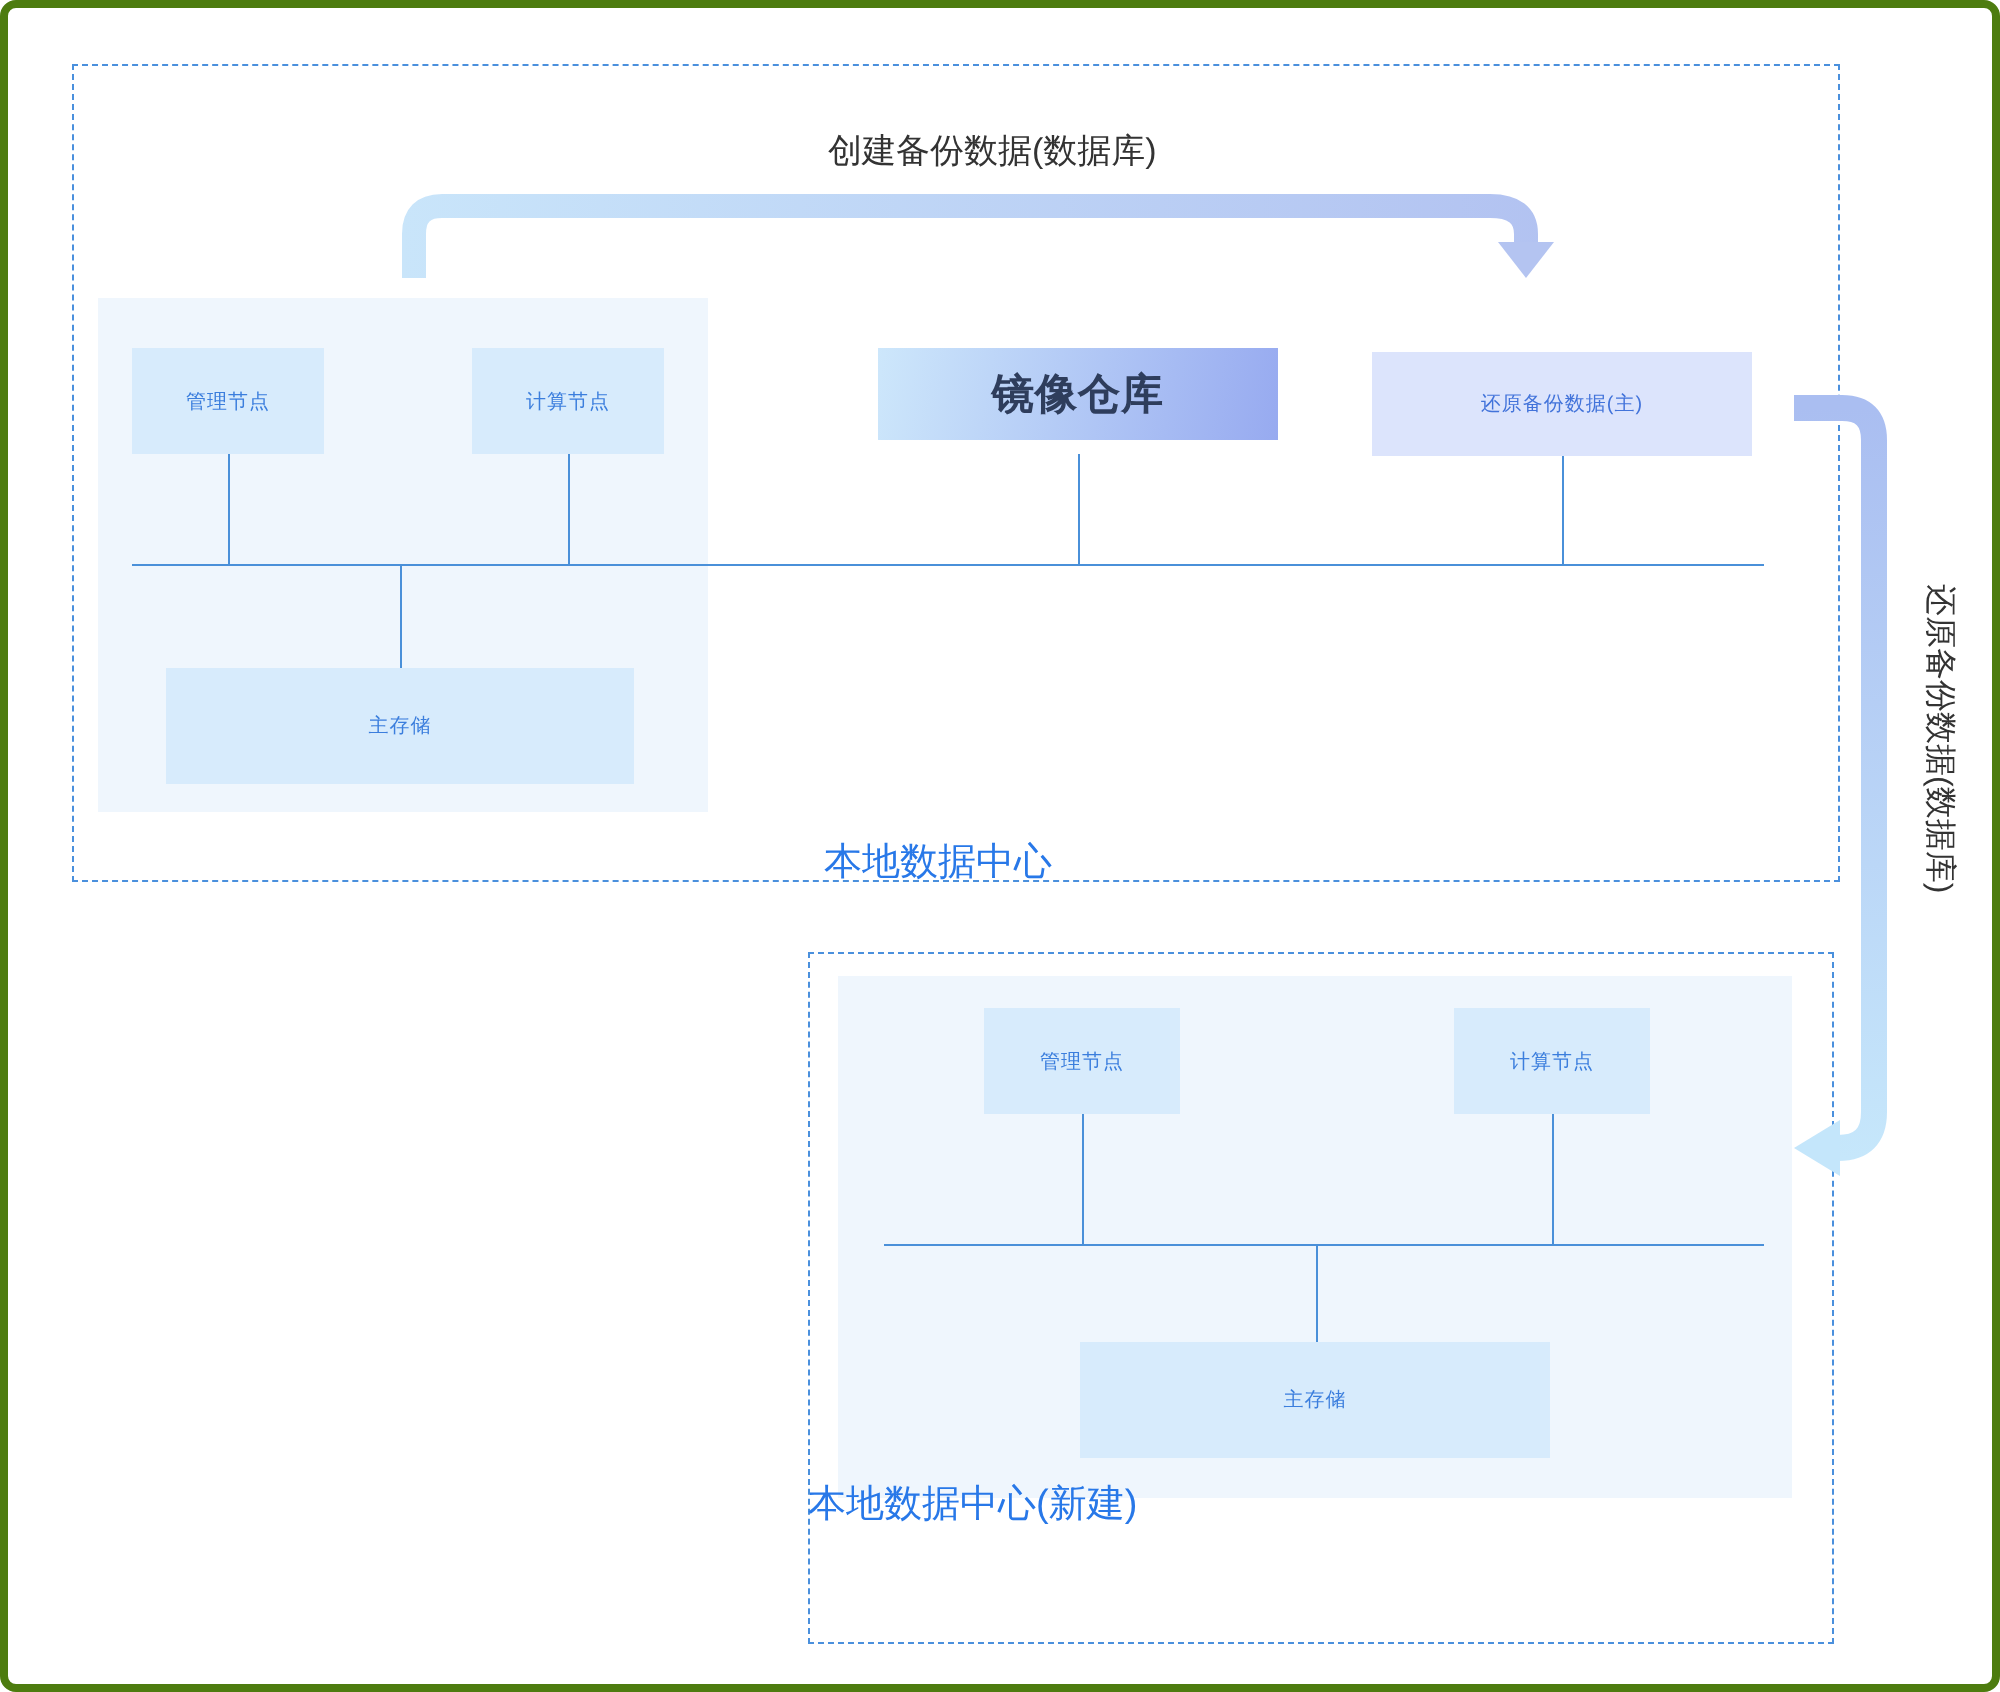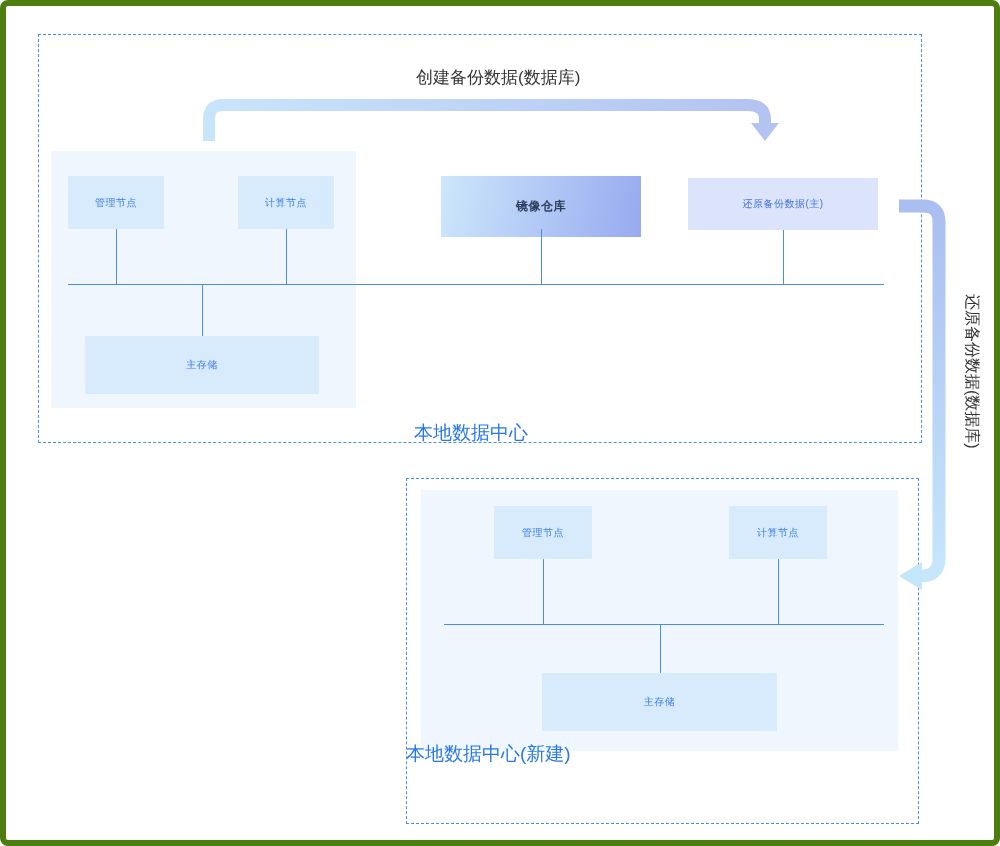--- a/index.html
+++ b/index.html
@@ -1,38 +1,38 @@
 <!DOCTYPE html>
 <html style="--accent-blue: #3b7edd; --dashed-border: #4a90dd; --panel-bg: #eff6fd; --node-bg: #d7ebfc; --backup-node-bg: #dce4fc; --backup-text: #4273da; --mirror-gradient-start: #cde7fb; --mirror-gradient-end: #97aaf0; --mirror-text: #2e3d5c; --arrow-light: #c9e5fa; --arrow-periwinkle: #aabef1; --line-blue: #4a90d9; --label-blue: #2878e8; --text-dark: #333333;"><head>
 <meta charset="utf-8">
 <style>
   html,body { margin:0; padding:0; background:#fff; }
   .canvas {
     position:relative; width:1000px; height:846px; box-sizing:border-box;
-    background:#ffffff; border:6px solid #4d7c0f; border-radius:8px;
+    background:#ffffff; border:4px solid #4d7c0f; border-radius:8px;
     overflow:hidden; font-family:"Liberation Sans","DejaVu Sans",sans-serif;
   }
   .dashed-box { position:absolute; border:1px dashed var(--dashed-border,#4a90dd); box-sizing:border-box; }
   #dc1-box { left:32px; top:28px; width:884px; height:409px; }
   #dc2-box { left:400px; top:472px; width:513px; height:346px; }
 
   .panel { position:absolute; background:var(--panel-bg,#eff6fd); }
   #dc1-panel { left:45px; top:145px; width:305px; height:257px; }
   #dc2-panel { left:415px; top:484px; width:477px; height:261px; }
 
   .node {
     position:absolute; display:flex; align-items:center; justify-content:center;
     background:var(--node-bg,#d7ebfc); color:var(--accent-blue,#3b7edd);
     font-size:10px; letter-spacing:0.5px; box-sizing:border-box;
   }
   #dc1-mgmt    { left:62px;  top:170px; width:96px;  height:53px; }
   #dc1-comp    { left:232px; top:170px; width:96px;  height:53px; }
-  #dc1-mirror  { left:435px; top:170px; width:200px; height:61px;
+  #dc1-mirror  { left:435px; top:170px; width:200px; height:46px;
                  background:linear-gradient(100deg,var(--mirror-gradient-start,#cde7fb) 0%,var(--mirror-gradient-end,#97aaf0) 100%);
-                 color:var(--mirror-text,#2e3d5c); font-weight:bold; font-size:12px; }
+                 color:var(--mirror-text,#2e3d5c); font-weight:bold; font-size:21px; }
   #dc1-backup  { left:682px; top:172px; width:190px; height:52px;
                  background:var(--backup-node-bg,#dce4fc); color:var(--backup-text,#4273da); }
   #dc1-storage { left:79px;  top:330px; width:234px; height:58px; }
 
   #dc2-mgmt    { left:488px; top:500px; width:98px;  height:53px; }
   #dc2-comp    { left:723px; top:500px; width:98px;  height:53px; }
   #dc2-storage { left:536px; top:667px; width:235px; height:58px; }
 
   .hline, .vline { position:absolute; background:var(--line-blue,#4a90d9); }
   .hline { height:1px; }

